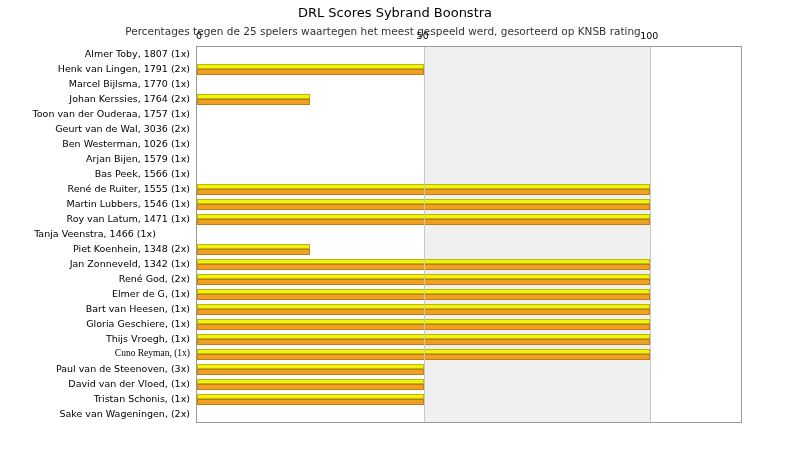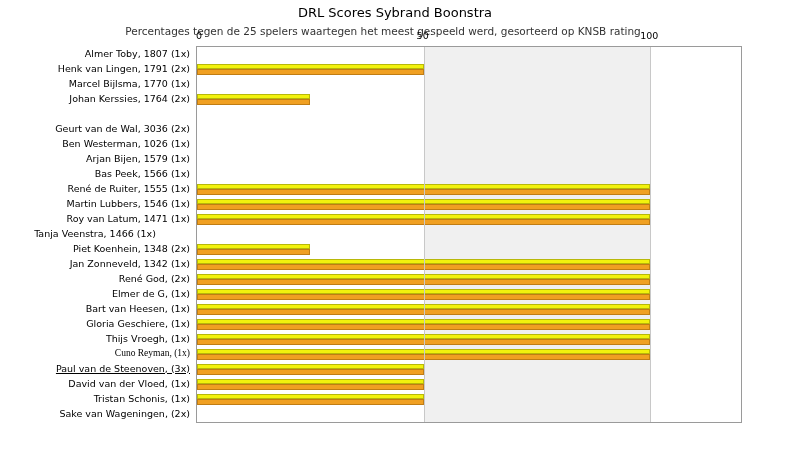--- a/index.html
+++ b/index.html
@@ -147,37 +147,38 @@
       <div class="xtick first" style="left: 0px;">0</div>
       <div class="xtick" style="left: 226.667px;">50</div>
       <div class="xtick" style="left: 453.333px;">100</div>
     </div>
 
   <div class="labels">
       <div class="ylabel" style="top: 1.5px;">Almer Toby, 1807 (1x)</div>
       <div class="ylabel" style="top: 16.5px;">Henk van Lingen, 1791 (2x)</div>
       <div class="ylabel" style="top: 31.5px;">Marcel Bijlsma, 1770 (1x)</div>
       <div class="ylabel" style="top: 46.5px;">Johan Kerssies, 1764 (2x)</div>
+      <div class="ylabel" style="top: 61.5px;">Toon van der Ouderaa, 1757 (1x)</div>
       <div class="ylabel" style="top: 76.5px;">Geurt van de Wal, 3036 (2x)</div>
       <div class="ylabel" style="top: 91.5px;">Ben Westerman, 1026 (1x)</div>
       <div class="ylabel" style="top: 106.5px;">Arjan Bijen, 1579 (1x)</div>
       <div class="ylabel" style="top: 121.5px;">Bas Peek, 1566 (1x)</div>
       <div class="ylabel" style="top: 136.5px;">René de Ruiter, 1555 (1x)</div>
       <div class="ylabel" style="top: 151.5px;">Martin Lubbers, 1546 (1x)</div>
       <div class="ylabel" style="top: 166.5px;">Roy van Latum, 1471 (1x)</div>
       <div class="ylabel" style="top: 181.5px; text-align: center;">Tanja Veenstra, 1466 (1x)</div>
       <div class="ylabel" style="top: 196.5px;">Piet Koenhein, 1348 (2x)</div>
       <div class="ylabel" style="top: 211.5px;">Jan Zonneveld, 1342 (1x)</div>
       <div class="ylabel" style="top: 226.5px;">René God,  (2x)</div>
       <div class="ylabel" style="top: 241.5px;">Elmer de G,  (1x)</div>
       <div class="ylabel" style="top: 256.5px;">Bart van Heesen,  (1x)</div>
       <div class="ylabel" style="top: 271.5px;">Gloria Geschiere,  (1x)</div>
       <div class="ylabel" style="top: 286.5px;">Thijs Vroegh,  (1x)</div>
       <div class="ylabel" style="top: 301.5px; font-family: Liberation Serif, serif;">Cuno Reyman,  (1x)</div>
-      <div class="ylabel" style="top: 316.5px; text-decoration: underline;">Paul van de Steenoven,  (3x)</div>
+      <div class="ylabel" style="top: 316.5px;">Paul van de Steenoven,  (3x)</div>
       <div class="ylabel" style="top: 331.5px;">David van der Vloed,  (1x)</div>
       <div class="ylabel" style="top: 346.5px;">Tristan Schonis,  (1x)</div>
       <div class="ylabel" style="top: 361.5px;">Sake van Wageningen,  (2x)</div>
     </div>
 
   <div class="plot-area">
     <div class="band" style="left: 226.667px; width: 226.667px;"></div>
     <div class="rows">
         <div class="row" style="top: 0px; height: 15px;"></div>
         <div class="row" style="top: 15px; height: 15px;">

